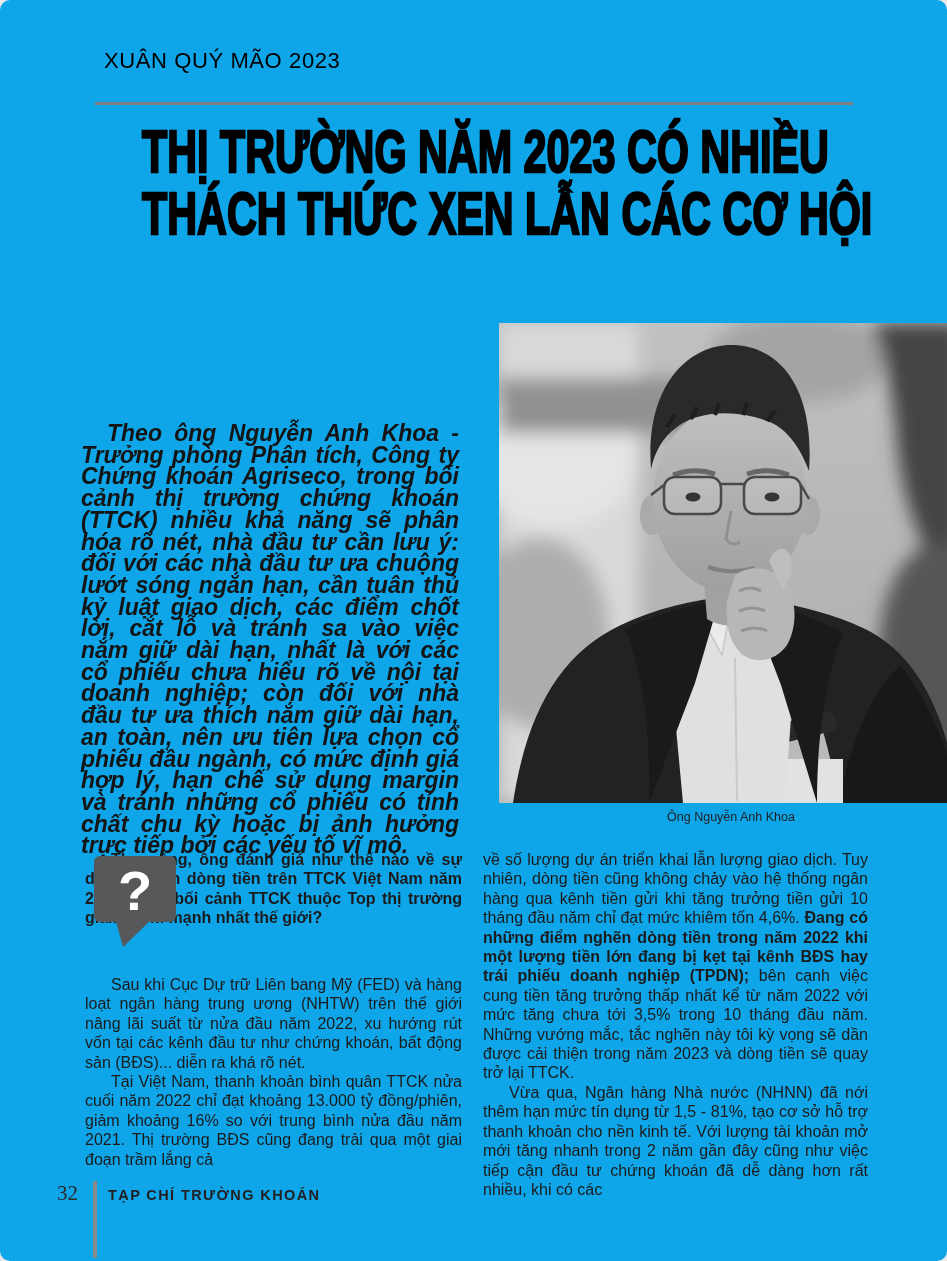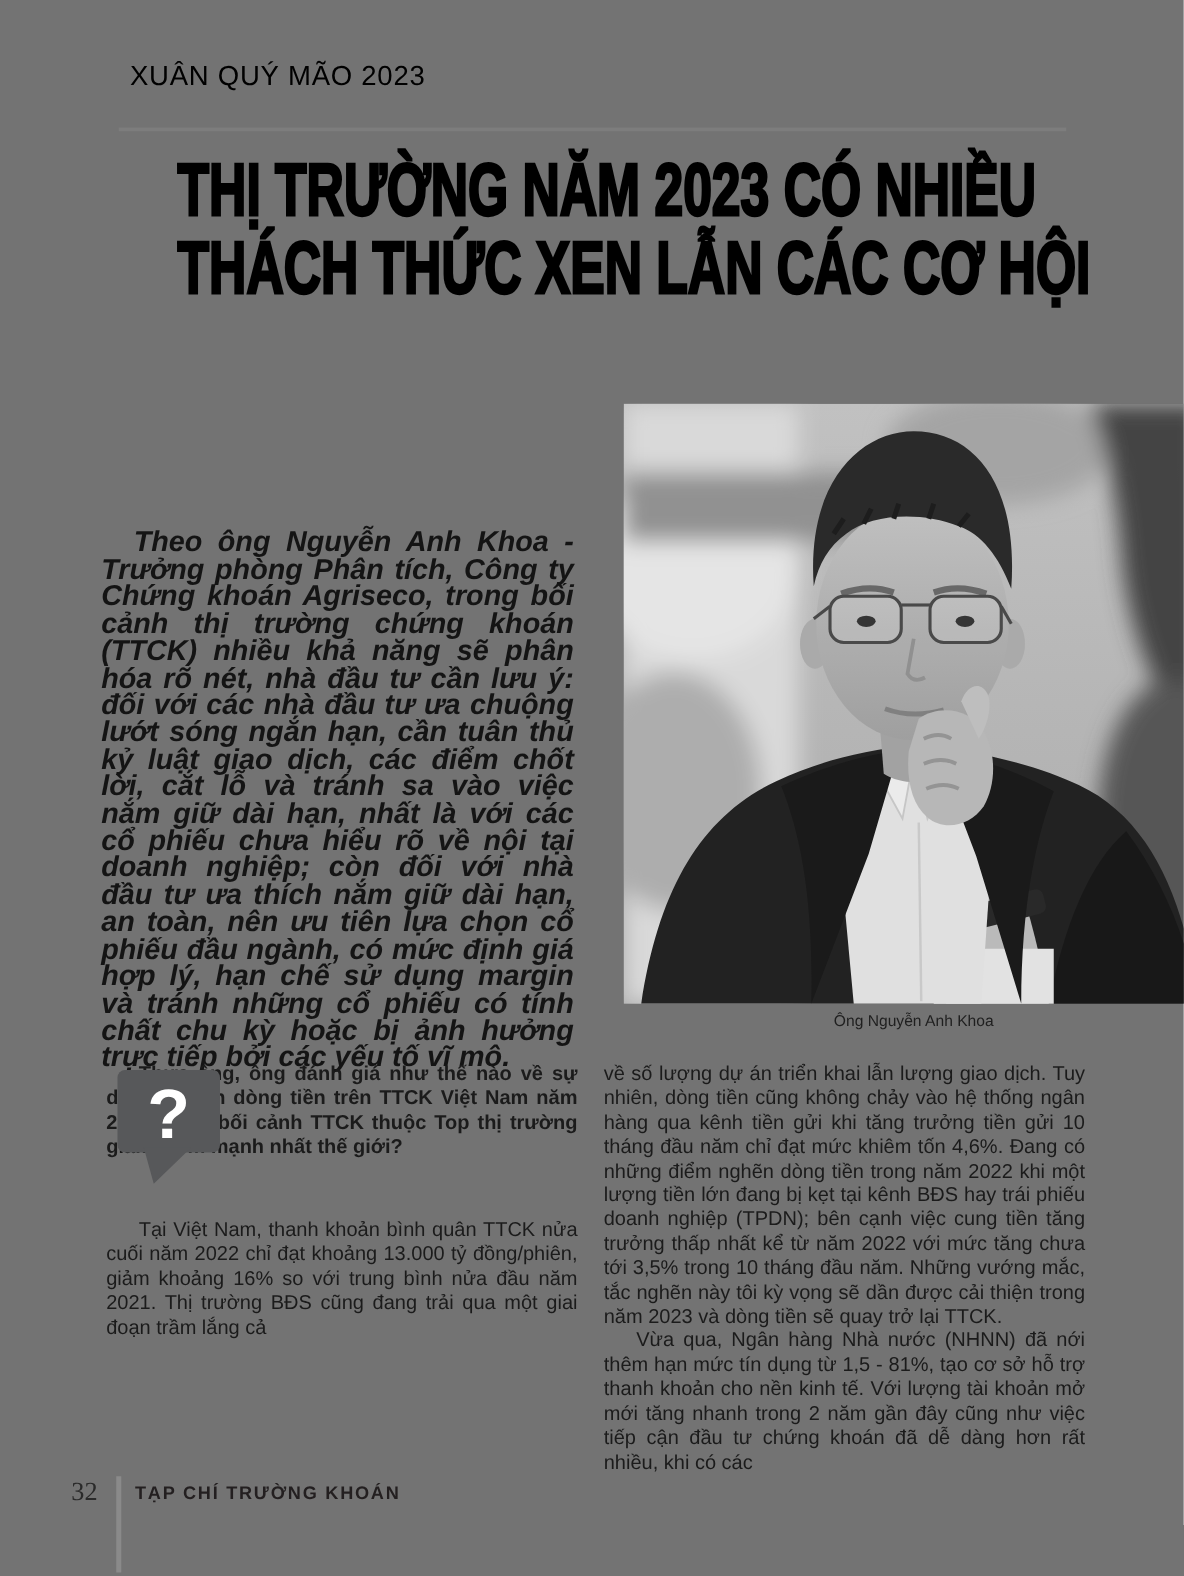--- a/index.html
+++ b/index.html
@@ -1,19 +1,19 @@
 <!DOCTYPE html>
 <html lang="vi"><head>
 <meta charset="utf-8">
 <style>
   html,body{margin:0;padding:0;background:#e9e9e9;}
   .page{
-    position:relative;width:947px;height:1261px;background:#737373;
+    position:relative;width:947px;height:1261px;background:#0ea5e9;
     margin:0 auto;overflow:hidden;
-    font-family:"Liberation Sans",sans-serif;color:#1a1a1a;
+    font-family:"Liberation Sans",sans-serif;color:#1a1a1a;border-radius:10px;
   }
   
   .issue-label{
     position:absolute;left:104px;top:48px;
     font-size:22px;letter-spacing:.6px;color:#000;
   }
   .header-rule{
     position:absolute;left:95px;top:102px;width:758px;height:3px;background:#7d7d7d;
   }
   
@@ -36,21 +36,21 @@
   .photo-caption{
     display:block;text-align:center;margin-top:7px;
     font-size:12.5px;color:#1f1f1f;
   }
   
   .col{position:absolute;top:850px;text-align:justify;}
   .col-left{left:85px;width:377px;}
   .col-right{left:483px;width:385px;}
   .col p{margin:0;font-size:16px;line-height:19.4px;color:#1b1b1b;text-indent:26px;}
   .col p.no-indent{text-indent:0;}
-  .col b{font-weight:400;}
+  .col b{font-weight:700;}
   
   .question{position:relative;min-height:120px;margin-bottom:5px;}
   .q-icon{position:absolute;left:8px;top:4px;width:84px;height:94px;}
   .q-text{
     margin:0 0 0 104px;font-size:17px;line-height:19.4px;font-weight:700;
     color:#000;text-align:justify;text-indent:0;
   }
   
   .page-number{position:absolute;left:57px;top:1181px;font-size:21px;color:#2a2a2a;font-family:Liberation Serif, serif;}
   .footer-bar{position:absolute;left:93px;top:1181px;width:4px;height:77px;background:#8a8a8a;}
@@ -155,20 +155,21 @@
     <div class="question">
       <div class="q-icon">
         <svg viewBox="0 0 84 94">
           <rect x="1" y="2" width="82" height="66" rx="6" fill="#57585a"></rect>
           <polygon points="22,64 60,64 30,93" fill="#57585a"></polygon>
           <text x="42" y="56" text-anchor="middle" font-family="Liberation Sans, sans-serif" font-size="56" font-weight="bold" fill="#ffffff">?</text>
         </svg>
       </div>
       <p class="q-text">Thưa ông, ông đánh giá như thế nào về sự dịch chuyển dòng tiền trên TTCK Việt Nam năm 2022 trong bối cảnh TTCK thuộc Top thị trường giảm điểm mạnh nhất thế giới?</p>
     </div>
+    <p><span>Sau khi Cục Dự trữ Liên bang Mỹ (FED) và hàng loạt ngân hàng trung ương (NHTW) trên thế giới nâng lãi suất từ nửa đầu năm 2022, xu hướng rút vốn tại các kênh đầu tư như chứng khoán, bất động sản (BĐS)... diễn ra khá rõ nét.</span></p>
     <p><span>Tại Việt Nam, thanh khoản bình quân TTCK nửa cuối năm 2022 chỉ đạt khoảng 13.000 tỷ đồng/phiên, giảm khoảng 16% so với trung bình nửa đầu năm 2021. Thị trường BĐS cũng đang trải qua một giai đoạn trầm lắng cả</span></p>
   </div>
 
   <div class="col col-right">
     <p class="no-indent"><span>về số lượng dự án triển khai lẫn lượng giao dịch. Tuy nhiên, dòng tiền cũng không chảy vào hệ thống ngân hàng qua kênh tiền gửi khi tăng trưởng tiền gửi 10 tháng đầu năm chỉ đạt mức khiêm tốn 4,6%. </span><b>Đang có những điểm nghẽn dòng tiền trong năm 2022 khi một lượng tiền lớn đang bị kẹt tại kênh BĐS hay trái phiếu doanh nghiệp (TPDN); </b><span>bên cạnh việc cung tiền tăng trưởng thấp nhất kể từ năm 2022 với mức tăng chưa tới 3,5% trong 10 tháng đầu năm. Những vướng mắc, tắc nghẽn này tôi kỳ vọng sẽ dần được cải thiện trong năm 2023 và dòng tiền sẽ quay trở lại TTCK.</span></p>
     <p><span>Vừa qua, Ngân hàng Nhà nước (NHNN) đã nới thêm hạn mức tín dụng từ 1,5 - 81%, tạo cơ sở hỗ trợ thanh khoản cho nền kinh tế. Với lượng tài khoản mở mới tăng nhanh trong 2 năm gần đây cũng như việc tiếp cận đầu tư chứng khoán đã dễ dàng hơn rất nhiều, khi có các</span></p>
   </div>
 
   <div class="page-number">32</div>
   <div class="footer-bar"></div>

